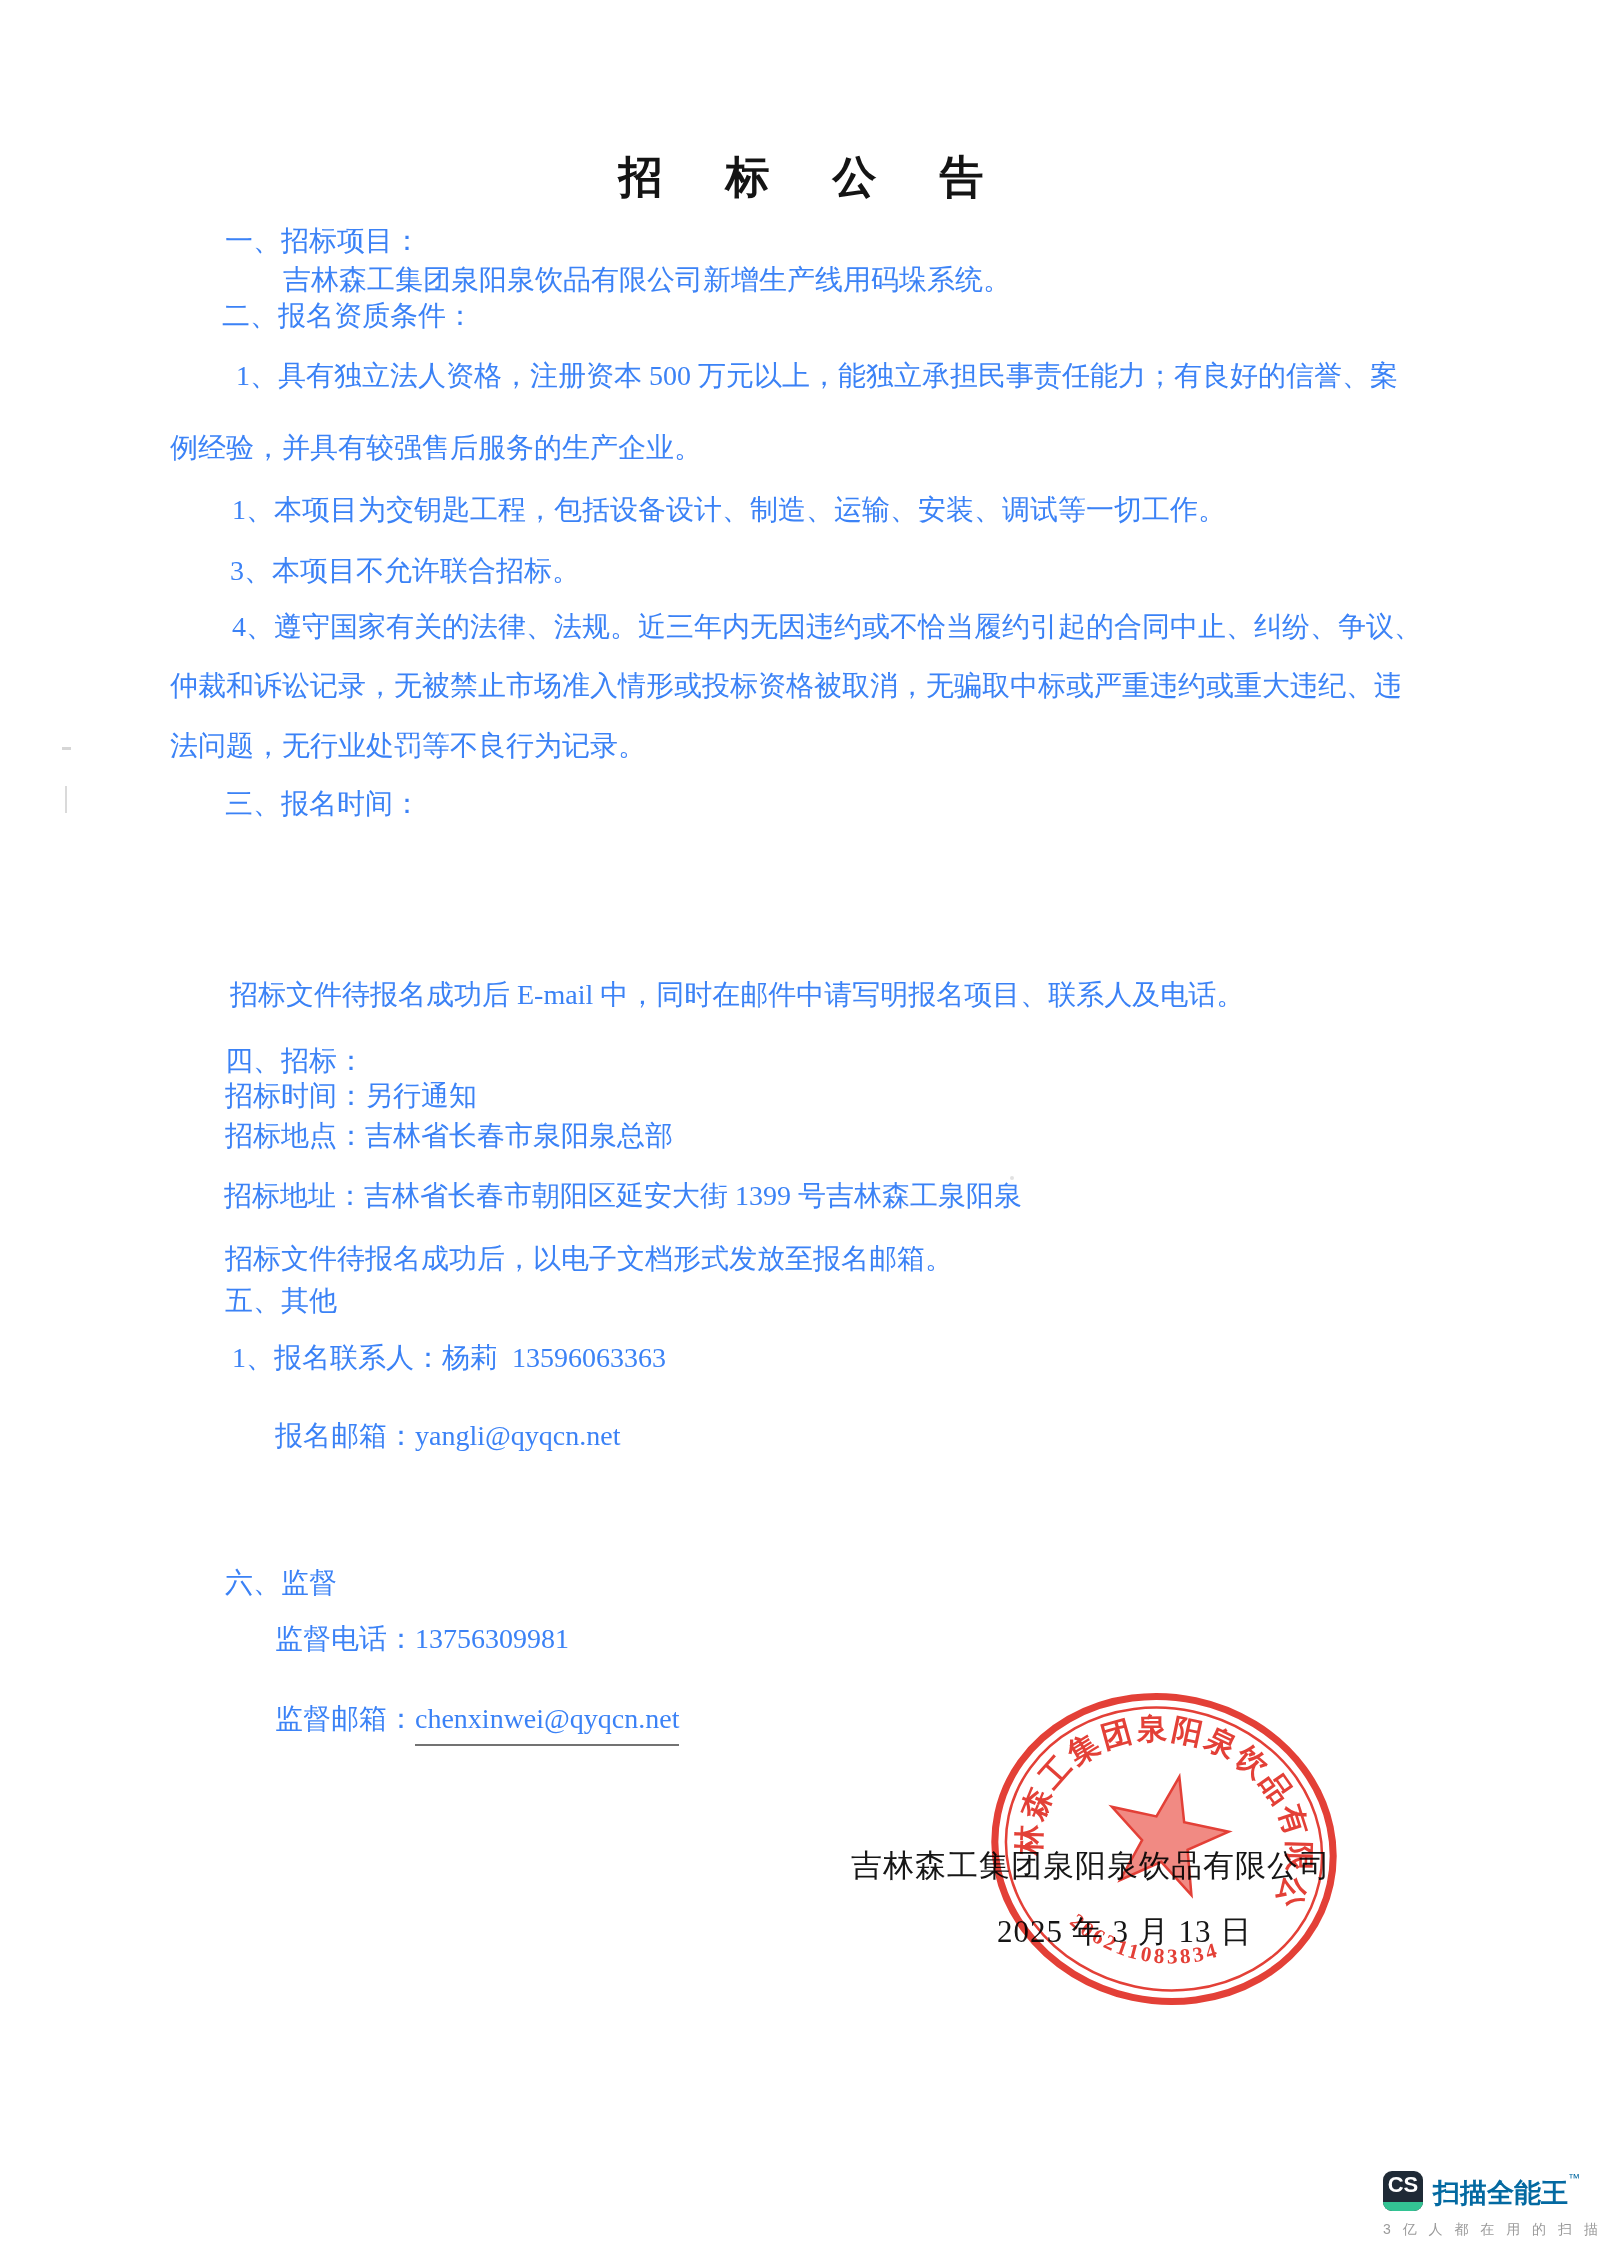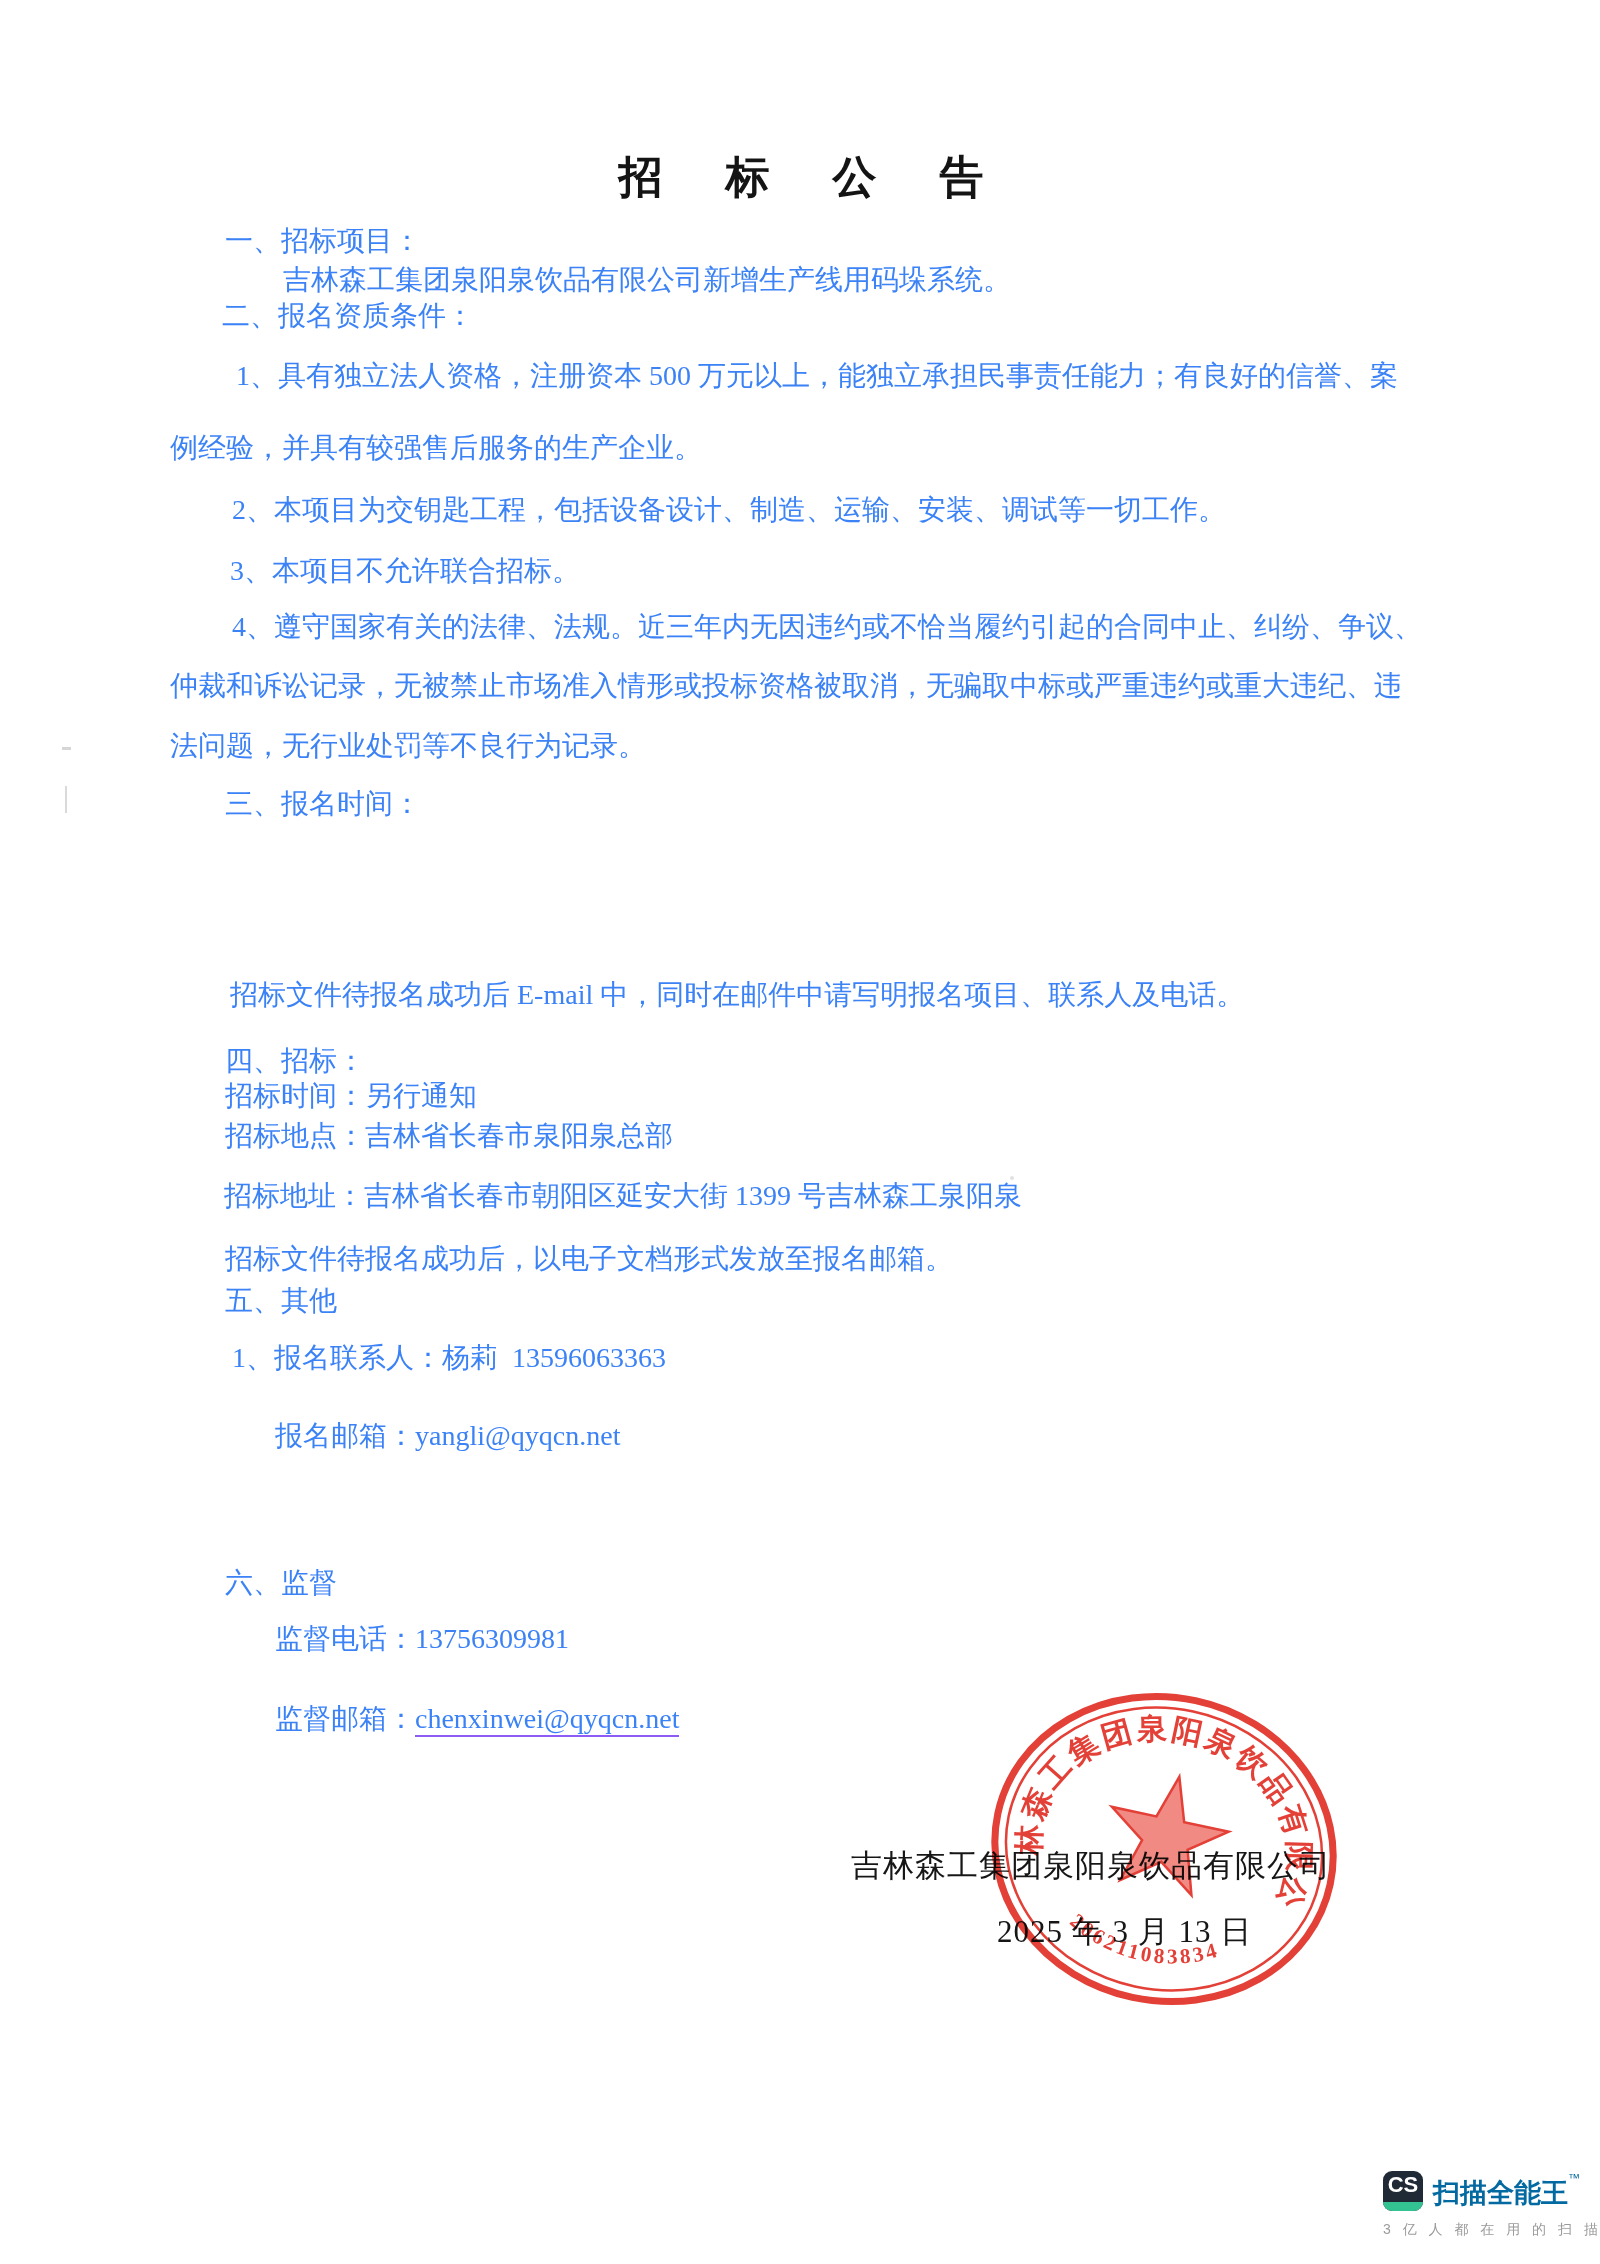--- a/index.html
+++ b/index.html
@@ -17,21 +17,21 @@
     font-size:44px;font-weight:600;letter-spacing:26px;
     color:#141414;white-space:pre;
   }
   .ln{
     position:absolute;
     font-size:28px;
     line-height:36px;
     white-space:pre;
     color:#3b82f6;
   }
-  .uline{border-bottom:2px solid #8b5cf6;padding-bottom:1px;}
+  .uline{border-bottom:2px solid #737373;padding-bottom:10px;}
   .sig{position:absolute;font-size:31px;white-space:pre;color:#161616;letter-spacing:1px;}
   .stamp{
     position:absolute;left:986px;top:1688px;width:356px;height:322px;
     transform:rotate(12deg);
     opacity:.88;
     mix-blend-mode:multiply;
   }
   .wm{position:absolute;left:1383px;top:2169px;width:210px;height:80px;}
   .wm-logo{
     position:absolute;left:0;top:2px;width:40px;height:40px;
@@ -61,21 +61,21 @@
 
 <div class="page">
 
   <div class="title">招 标 公 告</div>
 
   <div class="ln" style="top:223px;left:225px">一、招标项目：</div>
   <div class="ln" style="top:262px;left:283px">吉林森工集团泉阳泉饮品有限公司新增生产线用码垛系统。</div>
   <div class="ln" style="top:298px;left:222px">二、报名资质条件：</div>
   <div class="ln" style="top:358px;left:236px">1、具有独立法人资格，注册资本 500 万元以上，能独立承担民事责任能力；有良好的信誉、案</div>
   <div class="ln" style="top:430px;left:170px">例经验，并具有较强售后服务的生产企业。</div>
-  <div class="ln" style="top:492px;left:232px">2、本项目为交钥匙工程，包括设备设计、制造、运输、安装、调试等一切工作。</div>
+  <div class="ln" style="top:492px;left:232px">1、本项目为交钥匙工程，包括设备设计、制造、运输、安装、调试等一切工作。</div>
   <div class="ln" style="top:553px;left:230px">3、本项目不允许联合招标。</div>
   <div class="ln" style="top:609px;left:232px">4、遵守国家有关的法律、法规。近三年内无因违约或不恰当履约引起的合同中止、纠纷、争议、</div>
   <div class="ln" style="top:668px;left:170px">仲裁和诉讼记录，无被禁止市场准入情形或投标资格被取消，无骗取中标或严重违约或重大违纪、违</div>
   <div class="ln" style="top:728px;left:170px">法问题，无行业处罚等不良行为记录。</div>
   <div class="ln" style="top:786px;left:225px">三、报名时间：</div>
   <div class="ln" style="top:977px;left:230px">招标文件待报名成功后 E-mail 中，同时在邮件中请写明报名项目、联系人及电话。</div>
   <div class="ln" style="top:1043px;left:225px">四、招标：</div>
   <div class="ln" style="top:1078px;left:225px">招标时间：另行通知</div>
   <div class="ln" style="top:1118px;left:225px">招标地点：吉林省长春市泉阳泉总部</div>
   <div class="ln" style="top:1178px;left:224px">招标地址：吉林省长春市朝阳区延安大街 1399 号吉林森工泉阳泉</div>

